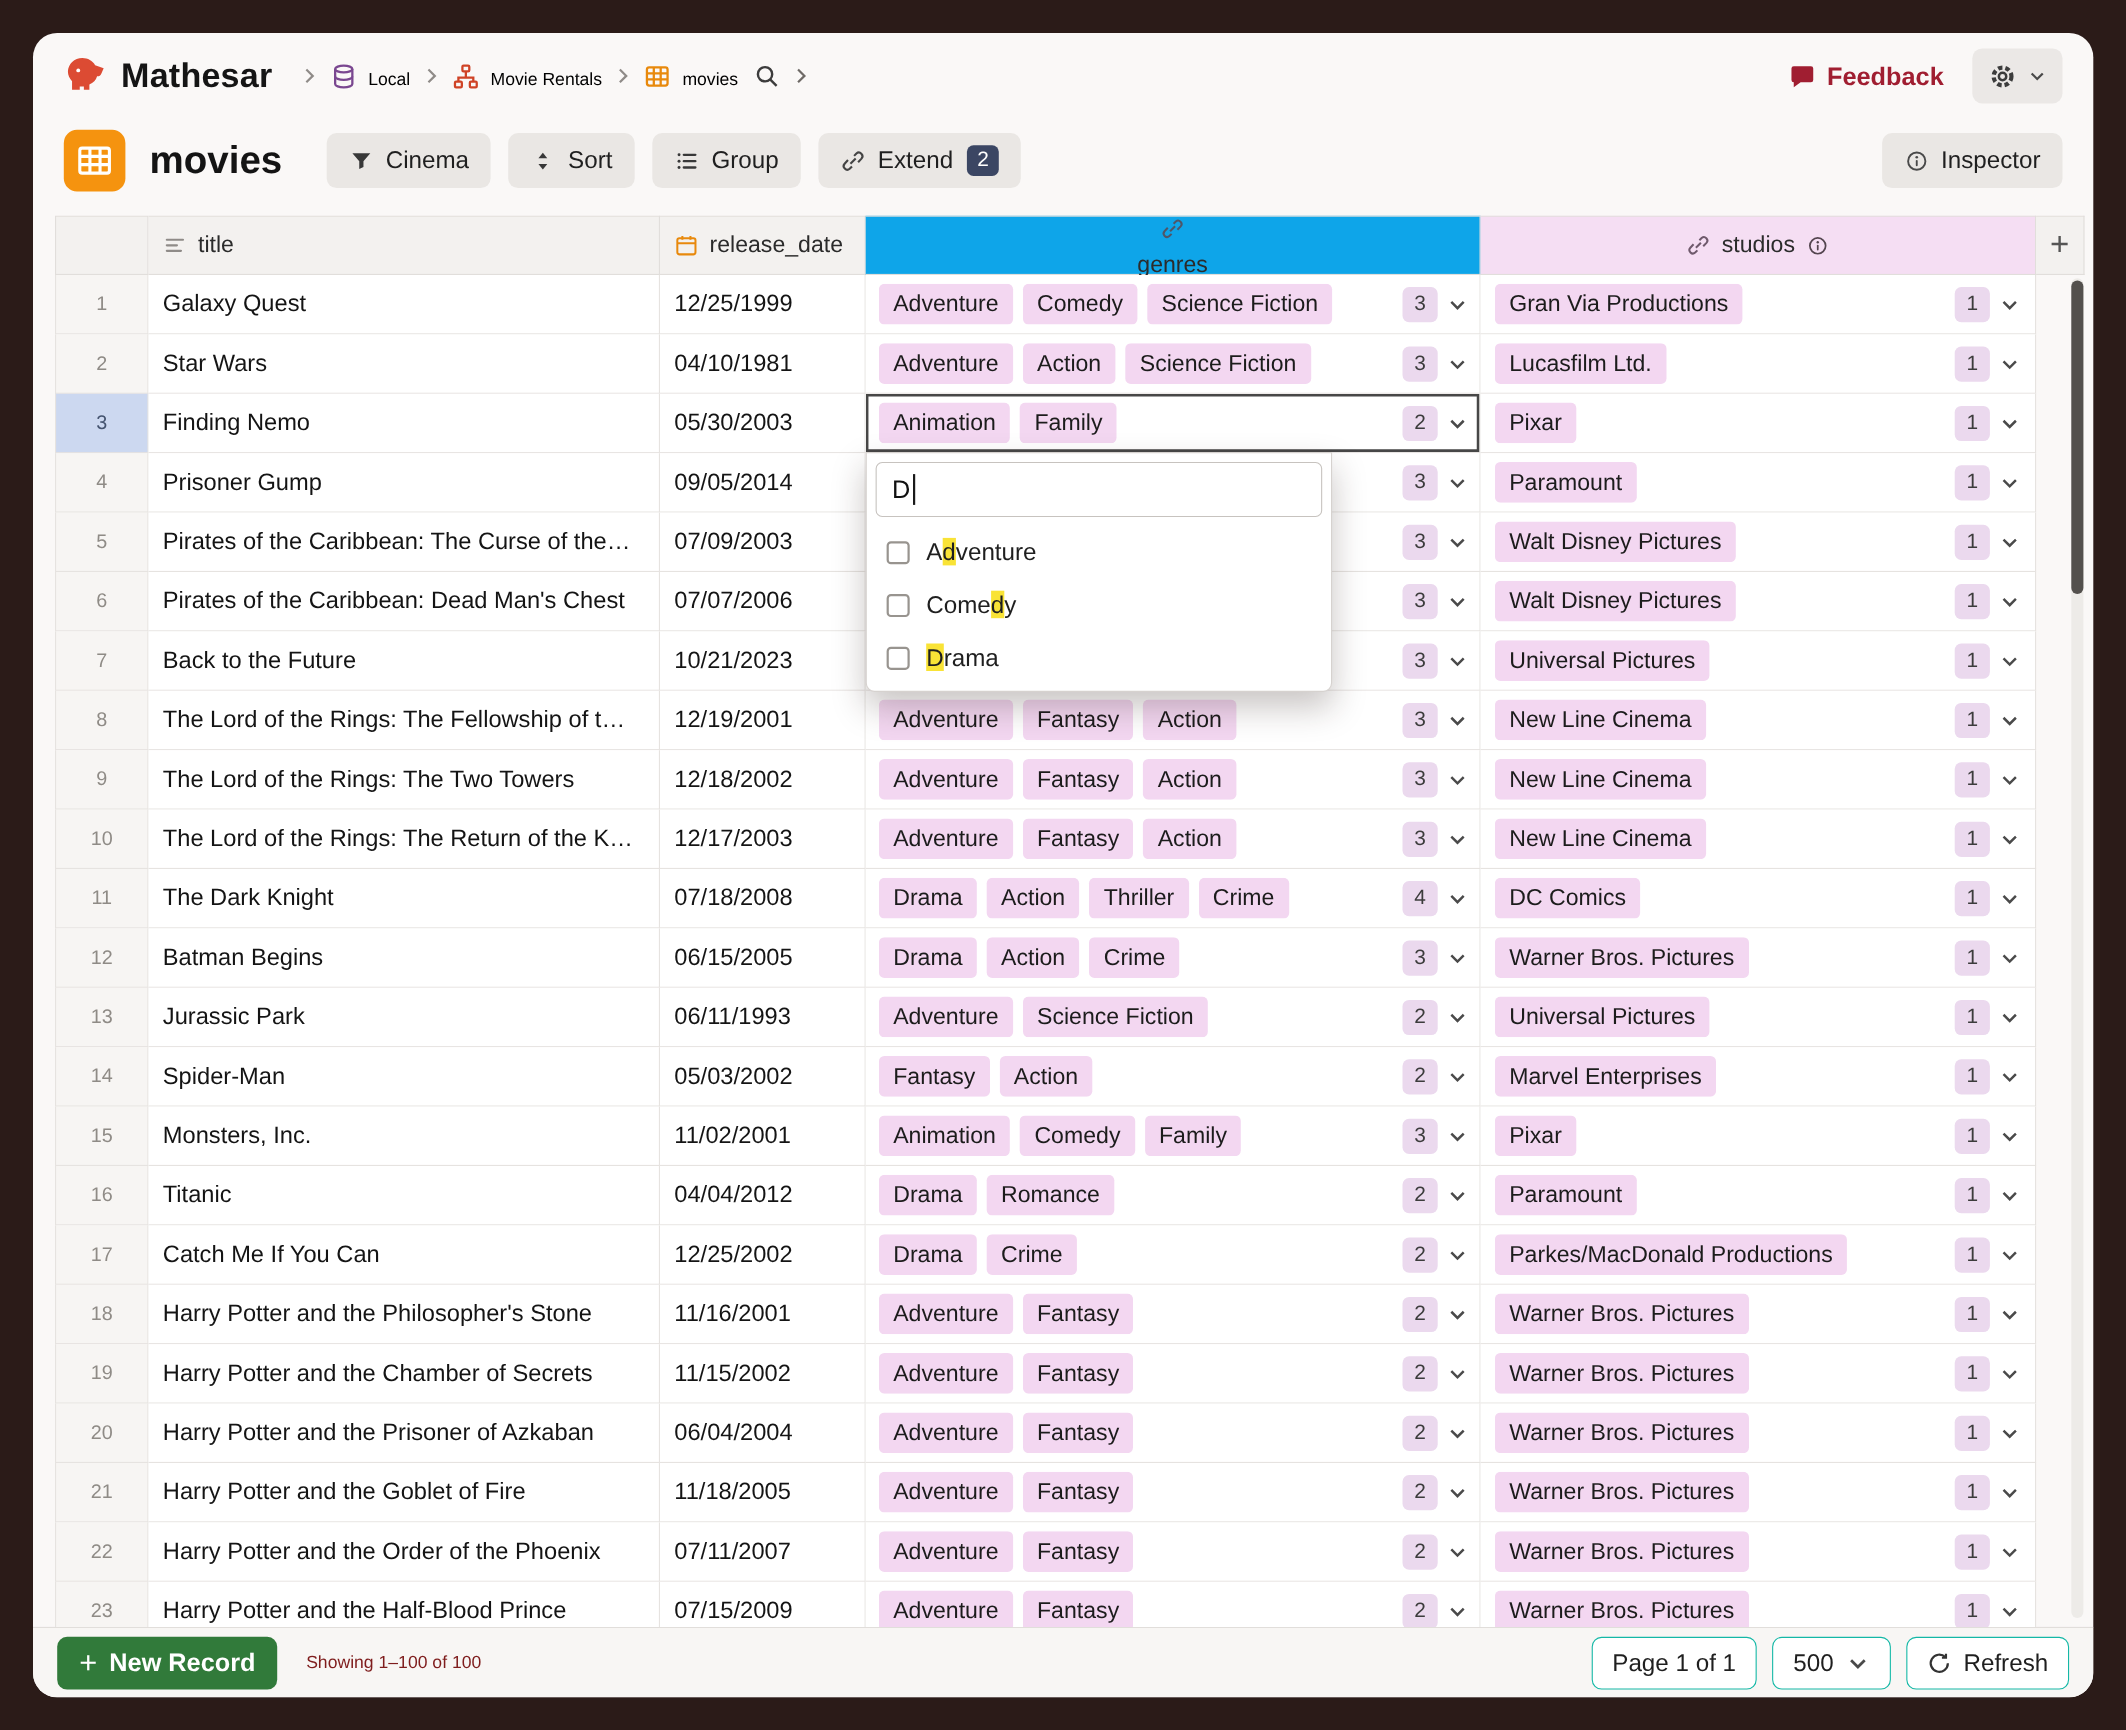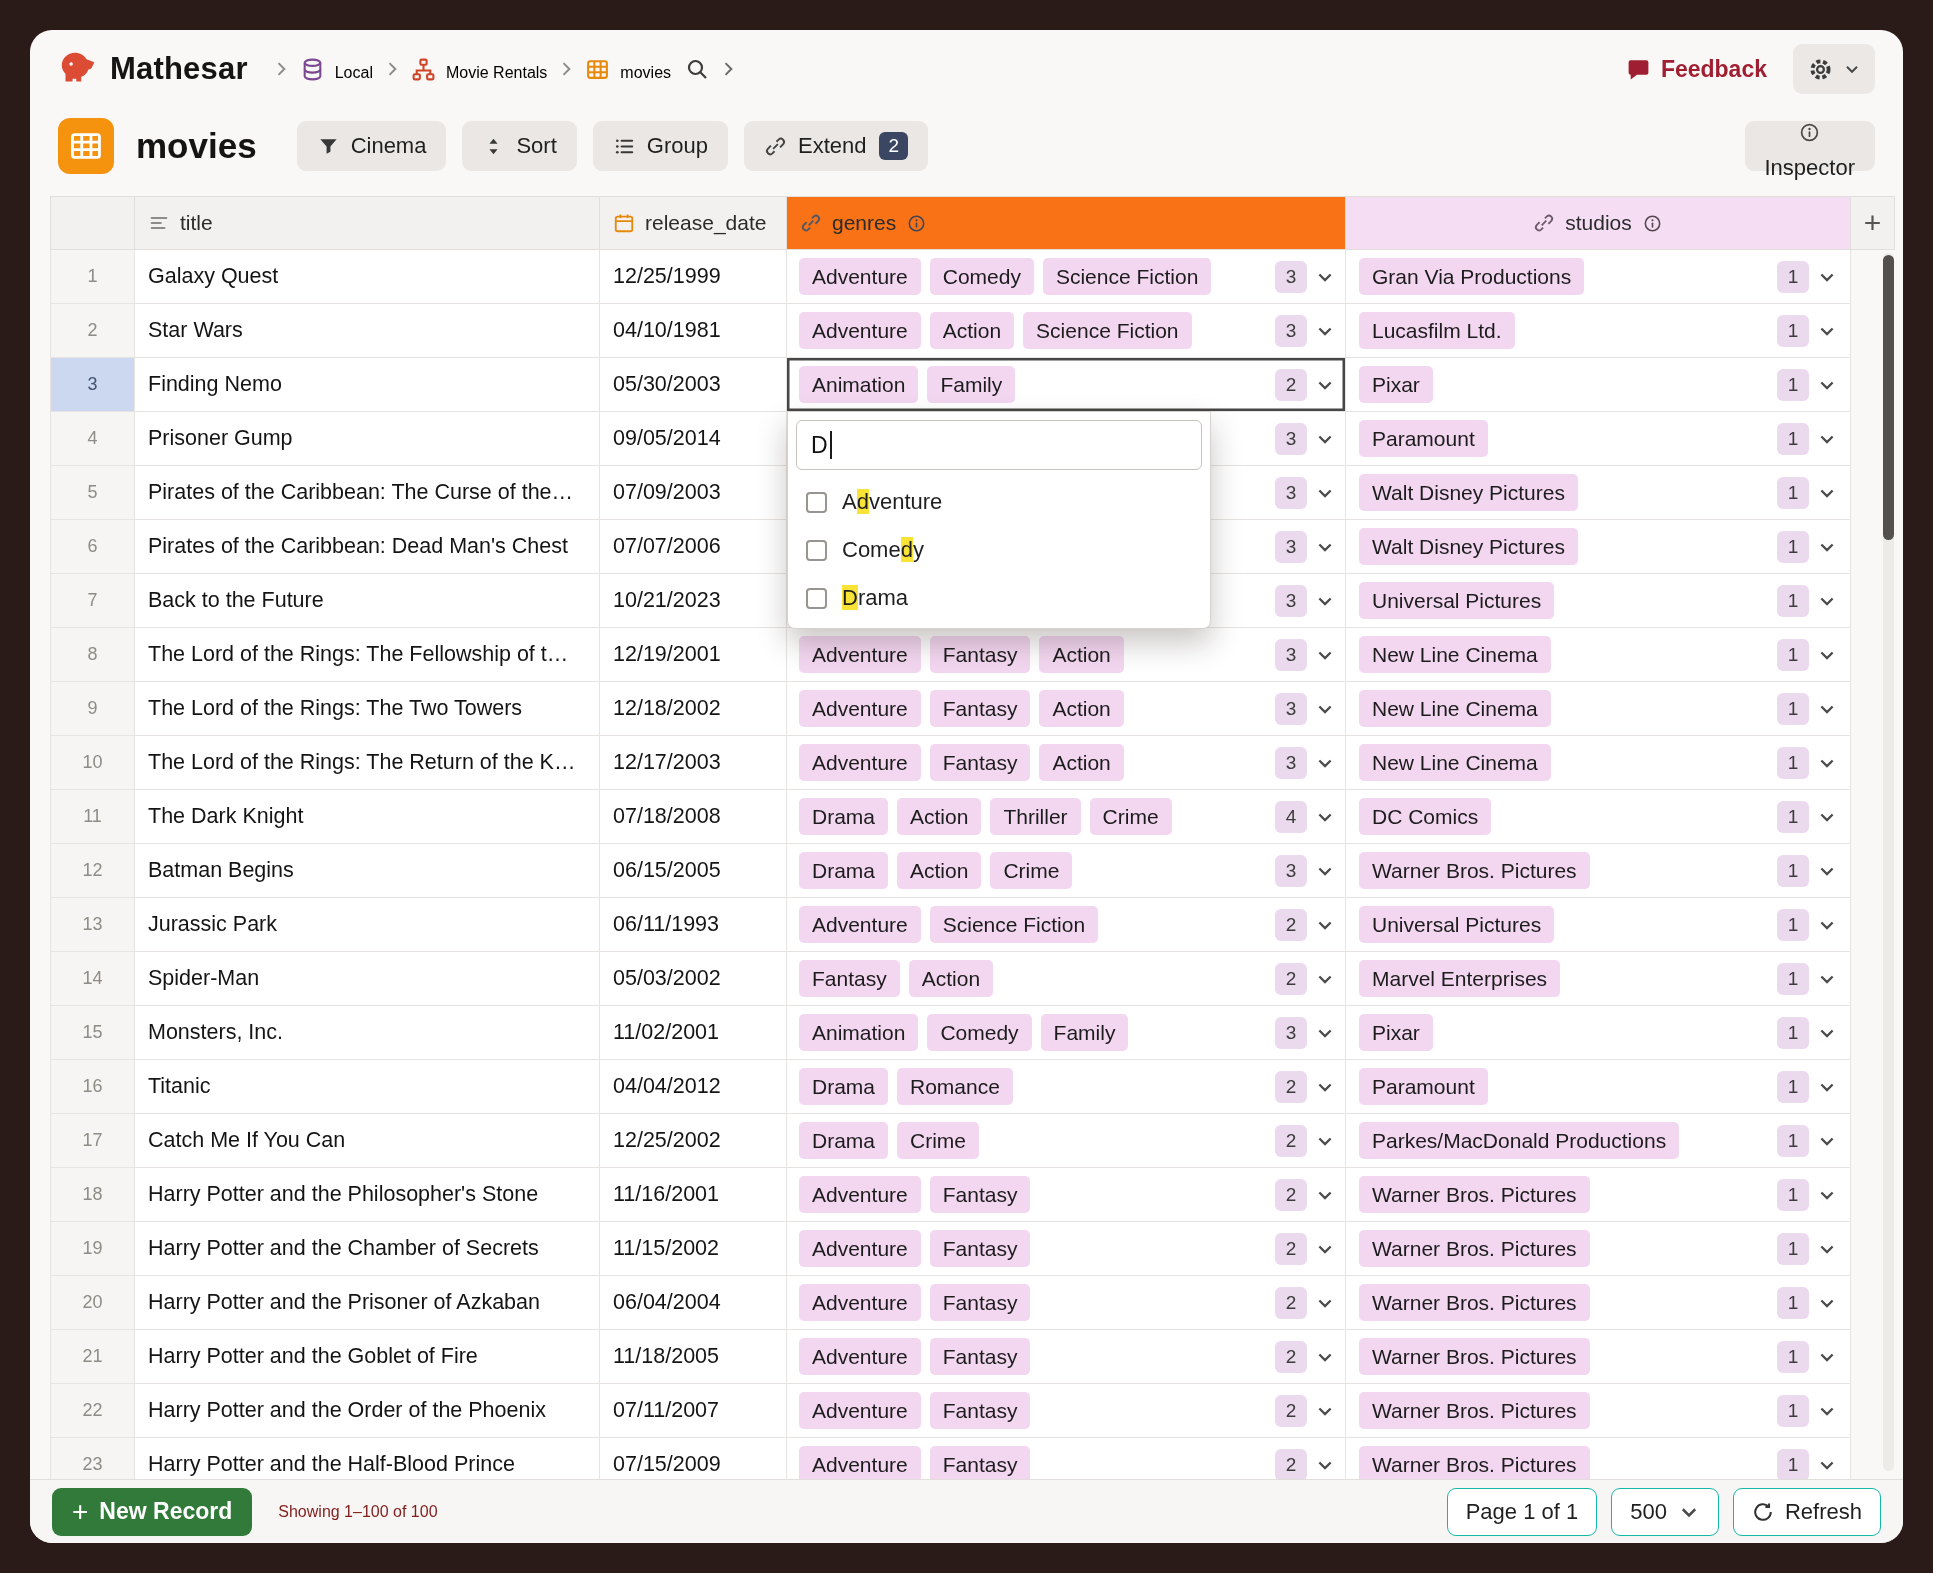--- a/index.html
+++ b/index.html
@@ -31,31 +31,31 @@
   .feedback svg { width: 25px; height: 25px; }
   .gear-btn { display: flex; align-items: center; gap: 9px; background: #ebe8e6; border-radius: 9px; height: 50px; padding: 0 14px; cursor: pointer; }
 
   
   .toolbar { height: 88px; flex: none; display: flex; align-items: center; padding: 0 28px 12px 28px; gap: 16px; }
   .tbl-badge { width: 56px; height: 56px; background: #f5930f; border-radius: 12px; display: flex; align-items: center; justify-content: center; flex: none; }
   .page-title { font-size: 35px; font-weight: 700; color: #141414; margin: 0 24px 0 6px; }
   .tool-btn { display: inline-flex; align-items: center; gap: 11px; background: #eae7e4; border: none; border-radius: 9px; height: 50px; padding: 0 20px; font-size: 22px; color: #1f1f1f; font-family: inherit; cursor: pointer; white-space: nowrap; }
   .tool-btn svg { width: 23px; height: 23px; flex: none; }
   .extend-badge { background: #3b4663; color: #fff; font-size: 19px; border-radius: 6px; padding: 3px 9px; margin-left: 2px; }
-  .inspector-btn { margin-left: auto; flex-direction: column; }
+  .inspector-btn { margin-left: auto; }
 
   
   .table-wrap { position: relative; flex: 1; min-height: 0; padding-left: 20px; overflow: hidden; }
   .w-num { width: 85px; } .w-title { width: 465px; } .w-date { width: 187px; }
   .w-genres { width: 559px; } .w-studios { width: 505px; justify-content: center; } .w-plus { width: 44px; }
   .grid-header { display: flex; }
   .hcell { height: 54px; background: #f3f1ef; border: 1px solid #e1dedb; border-left: none; display: flex; align-items: center; gap: 10px; padding: 0 13px; font-size: 21px; color: #2b2b2b; white-space: nowrap; cursor: pointer; }
   .hcell:first-child { border-left: 1px solid #e1dedb; }
   .hcell svg { flex: none; }
-  .hcell.w-genres { background: #f97316; }
+  .hcell.w-genres { background: #0ea5e9; flex-direction: column; }
   .hcell.w-studios { background: #f5def3; }
   .hcell.w-plus { justify-content: center; padding: 0; }
   .add-col-glyph { font-size: 30px; color: #555; line-height: 1; }
   .grid-body { height: calc(100% - 54px); overflow: hidden; }
   .row { display: flex; height: 54px; }
   .cell { background: #fff; border-right: 1px solid #e6e3e0; border-bottom: 1px solid #e6e3e0; display: flex; align-items: center; padding: 0 13px; font-size: 21.5px; color: #141414; white-space: nowrap; overflow: hidden; cursor: default; }
   .c-num { width: 85px; justify-content: center; background: #f7f5f3; color: #8f8b86; font-size: 18px; padding: 0; border-left: 1px solid #e6e3e0; }
   .c-title { width: 465px; }
   .c-date { width: 187px; }
   .c-genres { width: 559px; padding: 0 10px 0 12px; gap: 8px; }

